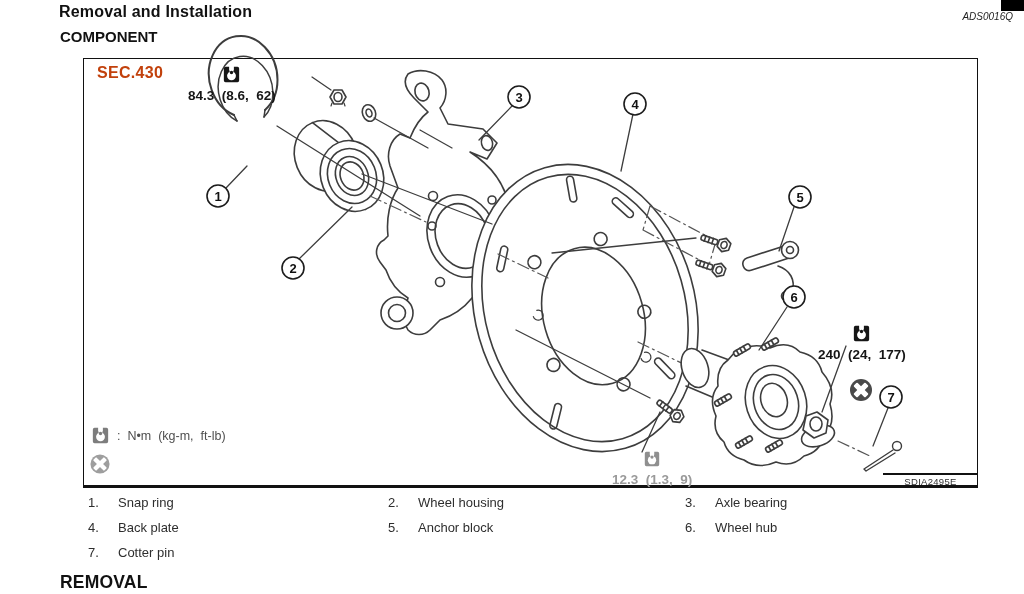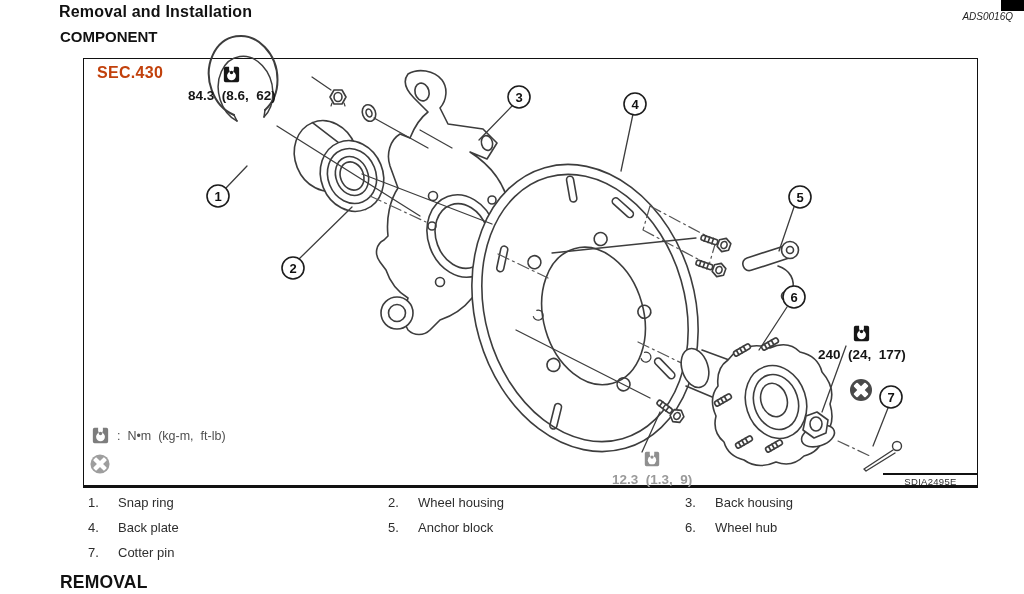--- a/index.html
+++ b/index.html
@@ -282,21 +282,21 @@
 <div class="abs parts-list-item" style="left:88px;top:495px;">
   <span class="num">1.</span>
   <span>Snap ring</span>
 </div>
 <div class="abs parts-list-item" style="left:388px;top:495px;">
   <span class="num">2.</span>
   <span>Wheel housing</span>
 </div>
 <div class="abs parts-list-item" style="left:685px;top:495px;">
   <span class="num">3.</span>
-  <span>Back housing</span>
+  <span>Axle bearing</span>
 </div>
 <div class="abs parts-list-item" style="left:88px;top:520px;">
   <span class="num">4.</span>
   <span>Back plate</span>
 </div>
 <div class="abs parts-list-item" style="left:388px;top:520px;">
   <span class="num">5.</span>
   <span>Anchor block</span>
 </div>
 <div class="abs parts-list-item" style="left:685px;top:520px;">

